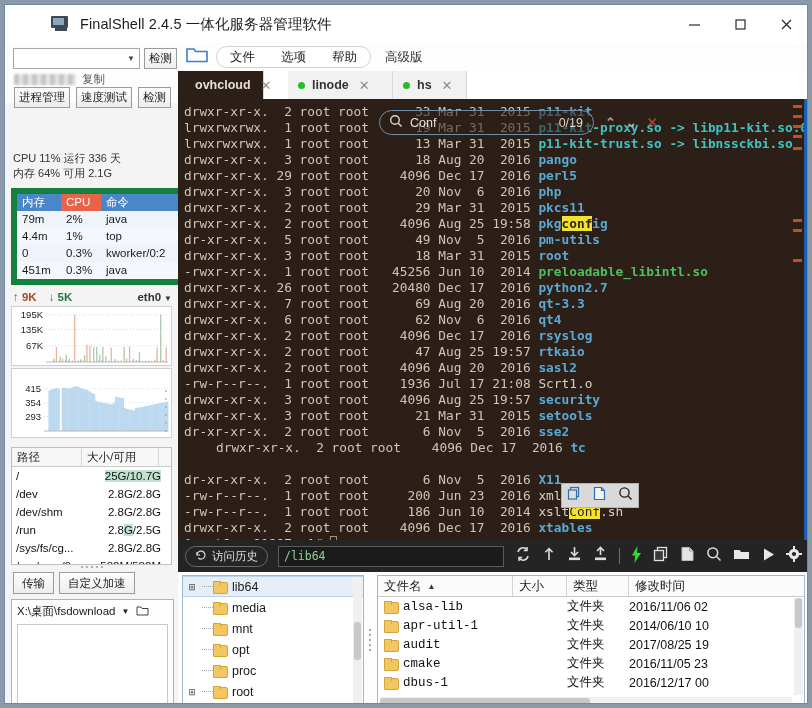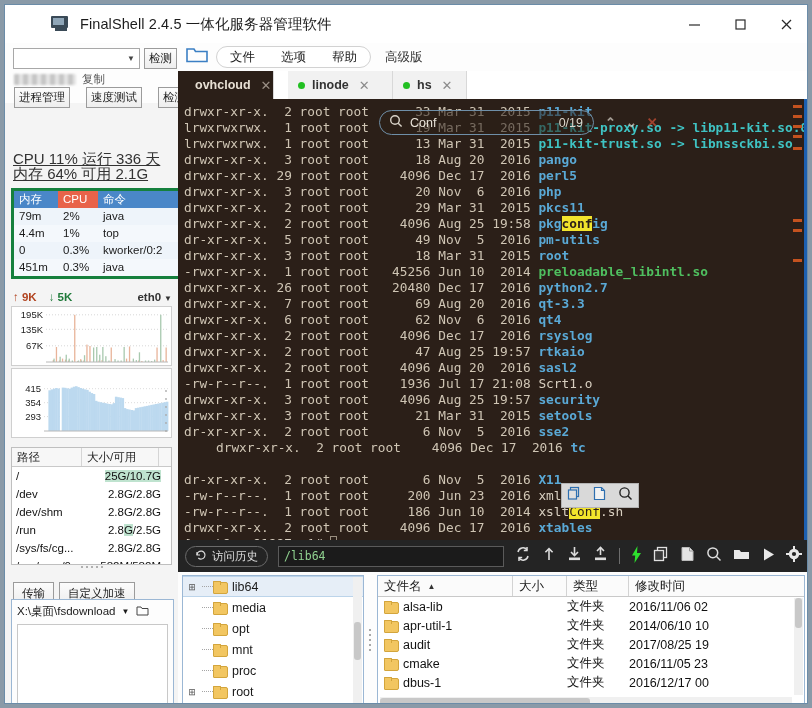--- a/index.html
+++ b/index.html
@@ -69,32 +69,31 @@
     justify-content: center; padding: 0 4px; margin-left: 4px; white-space: nowrap;
   }
   .ip-row { position: absolute; left: 9px; top: 29px; display: flex; align-items: center; gap: 6px; }
   .ip-blur {
     width: 62px; height: 11px;
     background: repeating-linear-gradient(90deg,#c6c6c6 0px,#c6c6c6 5px,#e4e4e4 5px,#e4e4e4 9px);
     filter: blur(1.1px); border-radius: 1px;
   }
   .ip-copy { font-size: 11.5px; color: #555; }
   .btnrow { position: absolute; left: 9px; top: 44px; display: flex; }
-  .btnrow .btn-sm { margin-left: 0; margin-right: 16px; }
+  .btnrow .btn-sm { margin-left: 0; margin-right: 6px; }
 
   .stats-text {
-    position: absolute; left: 8px; top: 108px; font-size: 15px; color: #333;
+    position: absolute; left: 8px; top: 108px; font-size: 11px; color: #333;
     line-height: 15px;
-    text-decoration: underline;
   }
 
   
   .proc {
     position: absolute; left: 6px; top: 145px; width: 174px;
-    border: 3px solid #15803d; background: #fff;
+    border: 6px solid #15803d; background: #fff;
   }
   .proc-head { display: flex; height: 17px; background: #4a87c8; }
   .proc-head div { font-size: 11.5px; color: #fff; line-height: 17px; padding-left: 5px; }
   .c-mem { width: 44px; }
   .c-cpu { width: 40px; background: #e8634a; }
   .c-cmd { flex: 1; }
   .proc-row { display: flex; height: 17px; background: #f4f8fc; }
   .proc-row:nth-child(odd) { background: #eef4fa; }
   .proc-row div { font-size: 11.5px; color: #1a1a1a; line-height: 17px; padding-left: 5px; }
 
@@ -131,21 +130,21 @@
   .disk-row .p { width: 70px; font-size: 11.5px; color: #111; line-height: 18px; padding-left: 4px; }
   .disk-row .s { flex: 1; font-size: 11.5px; color: #111; line-height: 18px; text-align: right; padding-right: 10px; }
   .disk-row .s .hl { background: #bfe3cf; }
   .disk-dots {
     position: absolute; left: 6px; top: 519px; width: 161px; height: 9px;
     display: flex; align-items: center; justify-content: center; gap: 3px;
   }
   .disk-dots i { width: 2px; height: 2px; background: #9a9a9a; border-radius: 50%; }
 
   .xferrow { position: absolute; left: 8px; top: 529px; display: flex; }
-  .xferrow .btn-sm { margin-left: 0; margin-right: 5px; height: 22px; padding: 0 8px; margin-top: 10px; }
+  .xferrow .btn-sm { margin-left: 0; margin-right: 5px; height: 22px; padding: 0 8px; }
 
   .localpanel {
     position: absolute; left: 6px; top: 556px; width: 163px; height: 140px;
     background: #fdfdfd; border: 1px solid #9bb7d4;
   }
   .lp-path {
     height: 22px; display: flex; align-items: center; padding: 0 5px;
     font-size: 11.5px; color: #1a1a1a;
   }
   .lp-path .caret { margin-left: 6px; font-size: 8px; }
@@ -298,21 +297,21 @@
   .lp-head div {
     font-size: 12.5px; color: #1a1a1a; line-height: 21px; padding-left: 6px;
     border-right: 1px solid #d3d3d3;
   }
   .h-name { width: 135px; display: flex !important; align-items: center; }
   .h-size { width: 54px; }
   .h-type { width: 62px; }
   .h-time { flex: 1; border-right: none !important; }
   .sortarrow { margin-left: 6px; font-size: 8px; color: #333; }
   .lp-row { display: flex; height: 19px; align-items: center; }
-  .lp-row .n { width: 135px; display: flex; align-items: center; font-size: 12.5px; color: #111; padding-left: 6px; }
+  .lp-row .n { width: 135px; display: flex; align-items: center; font-size: 12.5px; color: #111; padding-left: 6px; font-family: Liberation Mono, monospace; }
   .lp-row .n .fi { margin-right: 6px; }
   .lp-row .s { width: 54px; font-size: 12.5px; }
   .lp-row .t { width: 62px; font-size: 12.5px; color: #111; }
   .lp-row .d { flex: 1; font-size: 12.5px; color: #111; }
   .lp-vsb { position: absolute; right: 1px; top: 22px; width: 9px; bottom: 12px; background: #f0f0f0; }
   .lp-vsb i { position: absolute; left: 1px; top: 0; width: 7px; height: 30px; background: #c8c8c8; border-radius: 3px; }
   .lp-hsb { position: absolute; left: 2px; right: 12px; bottom: 1px; height: 9px; background: #f0f0f0; }
   .lp-hsb i { position: absolute; left: 0; top: 1px; width: 210px; height: 7px; background: #c8c8c8; border-radius: 3px; }
 
   .folder-ico { width: 13px; height: 11px; position: relative; display:inline-block; }
@@ -616,21 +615,21 @@
     </span>
     <div class="menupill">
       <span>文件</span>
       <span>选项</span>
       <span>帮助</span>
     </div>
     <span class="menu-adv">高级版</span>
   </div>
 
   <div class="tabbar" id="tabbar">
-      <div class="tab active" style="left: 0px; width: 96px; align-items: center;">
+      <div class="tab active" style="left: 0px; width: 86px; align-items: center;">
         <span class="dot"></span>
         <span class="lbl">ovhcloud</span>
         <span class="x">✕</span>
       </div>
       <div class="tab" style="left: 110px; width: 105px;">
         <span class="dot"></span>
         <span class="lbl">linode</span>
         <span class="x">✕</span>
       </div>
       <div class="tab" style="left: 215px; width: 74px;">
@@ -822,27 +821,27 @@
         <div class="tree-item">
           <span class="tree-exp"></span>
           <span class="tree-dash"></span>
           <span class="folder-ico"></span>
           <span class="tree-lbl">media</span>
         </div>
         <div class="tree-item">
           <span class="tree-exp"></span>
           <span class="tree-dash"></span>
           <span class="folder-ico"></span>
-          <span class="tree-lbl">opt</span>
+          <span class="tree-lbl">mnt</span>
         </div>
         <div class="tree-item">
           <span class="tree-exp"></span>
           <span class="tree-dash"></span>
           <span class="folder-ico"></span>
-          <span class="tree-lbl">mnt</span>
+          <span class="tree-lbl">opt</span>
         </div>
         <div class="tree-item">
           <span class="tree-exp"></span>
           <span class="tree-dash"></span>
           <span class="folder-ico"></span>
           <span class="tree-lbl">proc</span>
         </div>
         <div class="tree-item">
           <span class="tree-exp">⊞</span>
           <span class="tree-dash"></span>

